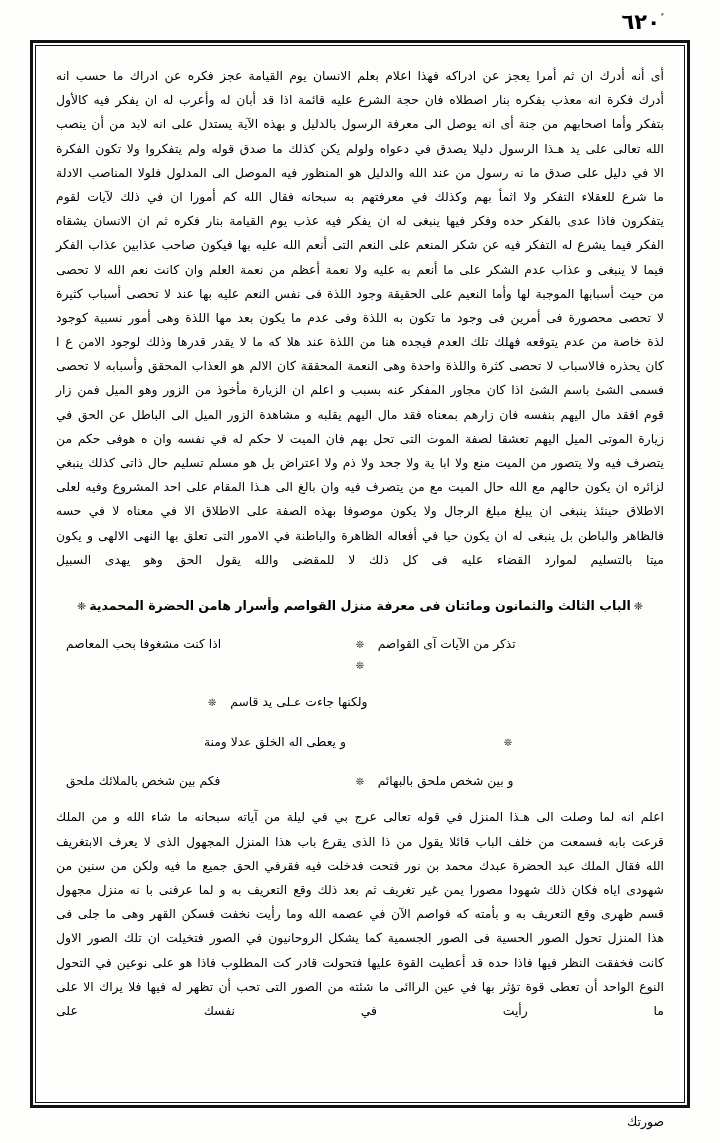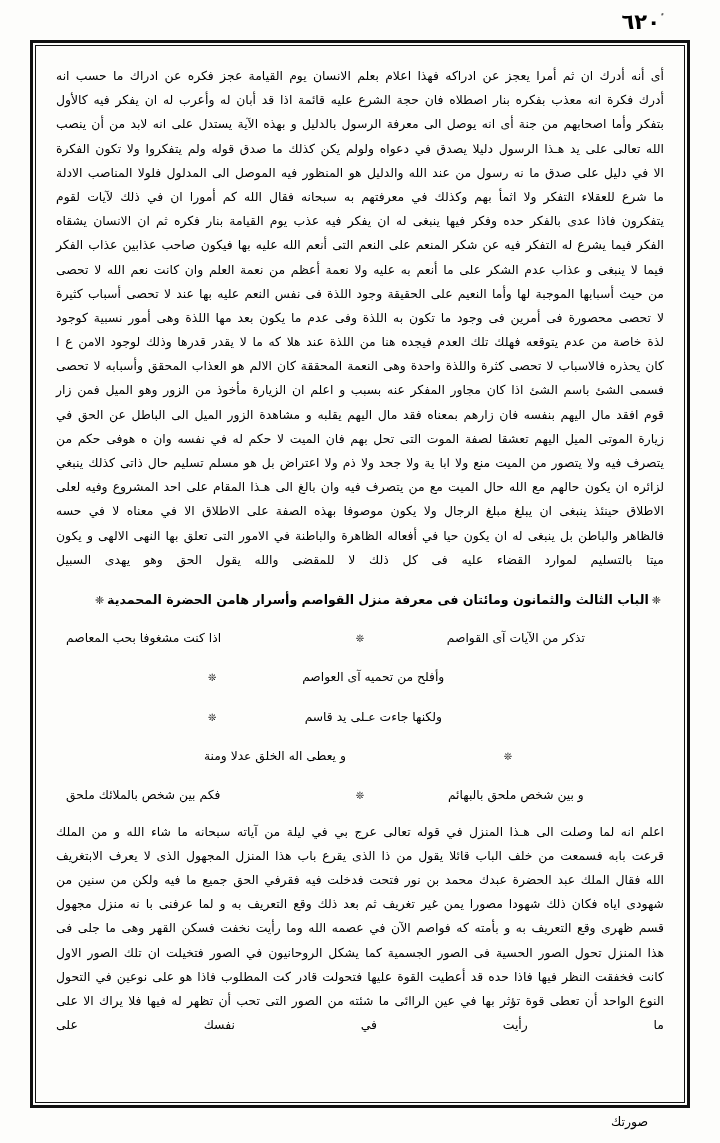--- a/index.html
+++ b/index.html
@@ -80,24 +80,24 @@
     font-size: 12.4px;
     line-height: 1.95;
     word-spacing: 1px;
     color: #000;
   }
 
   .block.body-1 { margin-bottom: 8px; }
 
   .chapter-heading {
     direction: rtl;
-    text-align: right;
+    text-align: center;
     font-size: 12.6px;
     font-weight: bold;
-    margin: 20px 0 4px 0;
+    margin: 26px 0 4px 0;
     letter-spacing: 0;
   }
   .chapter-heading .star {
     font-size: 11px;
     vertical-align: middle;
     margin: 0 3px;
   }
 
   .verses {
     direction: rtl;
@@ -110,33 +110,33 @@
     font-size: 12.3px;
     line-height: 1.9;
     white-space: nowrap;
   }
   .hemistich {
     width: 47%;
     text-align: center;
     margin-top: 16px;
   }
   .hemistich.right { text-align: left; padding-left: 10px;}
-  .hemistich.left  { text-align: center; padding-right: 10px;}
+  .hemistich.left  { text-align: left; padding-right: 10px;}
   .verse-sep {
     width: 6%;
     text-align: center;
     font-size: 10px;
   }
 
   .block.body-2 { margin-top: 12px; }
 
   .catchword {
     position: absolute;
     bottom: 14px;
-    right: 72px;
+    right: 56px;
     font-size: 12.5px;
     direction: rtl;
     margin-top: 41px;
   }
 </style>
 </head>
 <body>
 
 <div class="page">
 
@@ -157,21 +157,20 @@
 
     <div class="verses">
 
       <div class="verse-line">
         <span class="hemistich left">تذكر من الآيات آى القواصم</span>
         <span class="verse-sep">❊</span>
         <span class="hemistich right">اذا كنت مشغوفا بحب المعاصم</span>
       </div>
 
       <div class="verse-line">
-        <span class="hemistich left">وأفلح من تحميه آى العواصم</span>
         <span class="verse-sep">❊</span>
       </div>
 
       <div class="verse-line">
         <span class="hemistich left">ولكنها جاءت عـلى يد قاسم</span>
         <span class="verse-sep">❊</span>
       </div>
 
       <div class="verse-line">
         <span class="verse-sep">❊</span>

